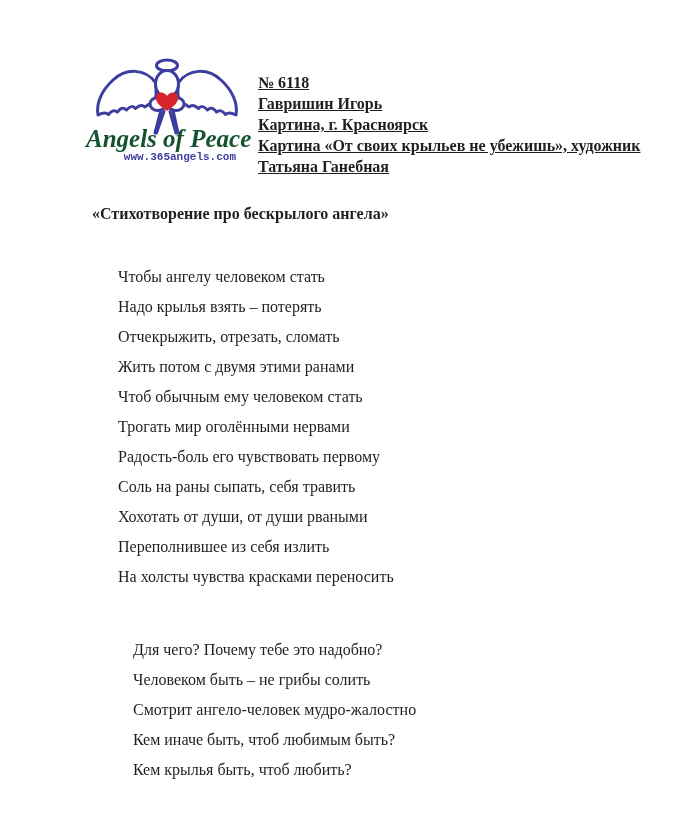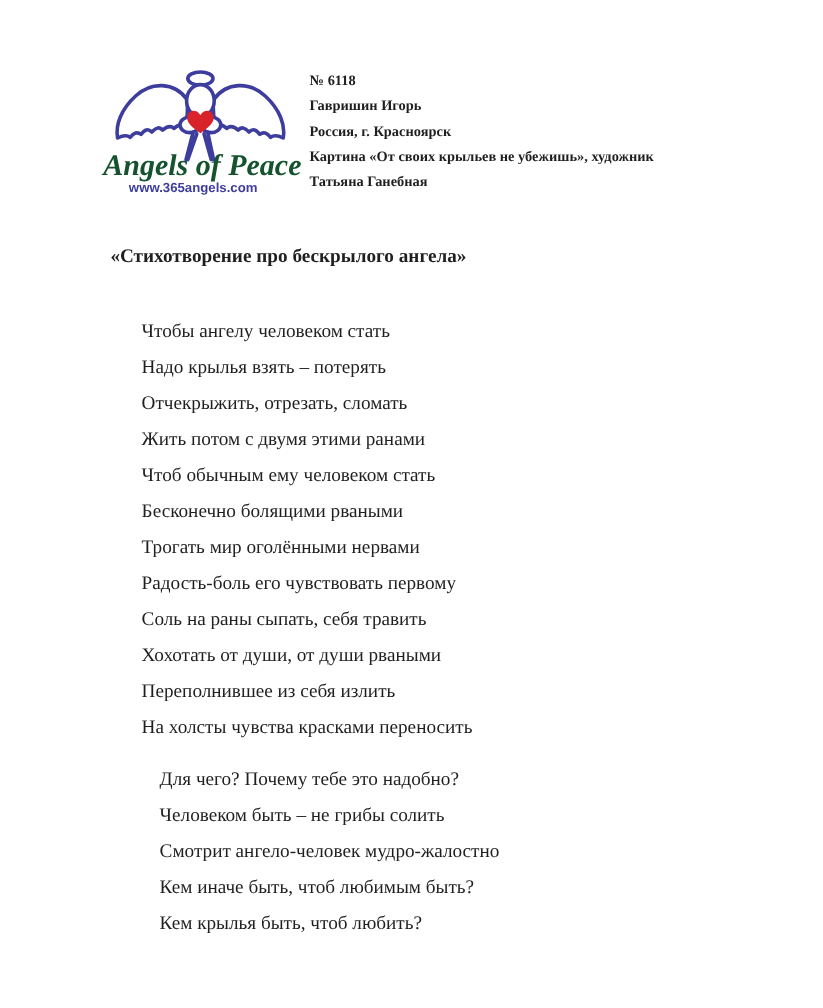--- a/index.html
+++ b/index.html
@@ -25,37 +25,38 @@
     font-family: "Liberation Serif", serif;
     font-style: italic;
     font-weight: bold;
     font-size: 25px;
     line-height: 1;
     margin-top: -10px;
     text-align: center;
     white-space: nowrap;
   }
   .logo-url {
-    font-family: Liberation Sans, sans-serif;
+    font-family: Liberation Mono, monospace;
     font-weight: bold;
     font-size: 11px;
     line-height: 13px;
-    text-align: center;
+    text-align: right;
     padding-right: 12px;
     white-space: nowrap;
   }
   
   .credits {
     position: absolute;
     left: 258px;
-    top: 57px;
+    top: 72px;
     font-weight: bold;
-    font-size: 12px;
+    font-size: 16px;
     line-height: 21px;
     white-space: nowrap;
+    text-decoration: underline;
   }
   .credits p { margin: 0; }
   
   .poem-title {
     position: absolute;
     left: 92px;
     top: 199px;
     font-weight: bold;
     font-size: 16px;
     line-height: 30px;
@@ -90,34 +91,33 @@
       </g>
       <path d="M162,76 C156,65 141,67 140,79 C139,90 150,97 162,106 C174,97 185,90 184,79 C183,67 168,65 162,76 Z" fill="#d8232a"></path>
     </svg>
     <div class="logo-name" style="color: #14532d;">Angels of Peace</div>
     <div class="logo-url" style="color: rgb(61, 61, 158);">www.365angels.com</div>
   </div>
 
   <div class="credits">
     <p>№ 6118</p>
     <p>Гавришин Игорь</p>
-    <p>Россия, г. Красноярск</p>
+    <p>Картина, г. Красноярск</p>
     <p>Картина «От своих крыльев не убежишь», художник</p>
     <p>Татьяна Ганебная</p>
   </div>
 
   <div class="poem-title">«Стихотворение про бескрылого ангела»</div>
 
   <div class="stanza stanza-1">
     <p>Чтобы ангелу человеком стать</p>
     <p>Надо крылья взять – потерять</p>
     <p>Отчекрыжить, отрезать, сломать</p>
     <p>Жить потом с двумя этими ранами</p>
     <p>Чтоб обычным ему человеком стать</p>
-    <p>Бесконечно болящими рваными</p>
     <p>Трогать мир оголёнными нервами</p>
     <p>Радость-боль его чувствовать первому</p>
     <p>Соль на раны сыпать, себя травить</p>
     <p>Хохотать от души, от души рваными</p>
     <p>Переполнившее из себя излить</p>
     <p>На холсты чувства красками переносить</p>
   </div>
 
   <div class="stanza stanza-2">
     <p>Для чего? Почему тебе это надобно?</p>

